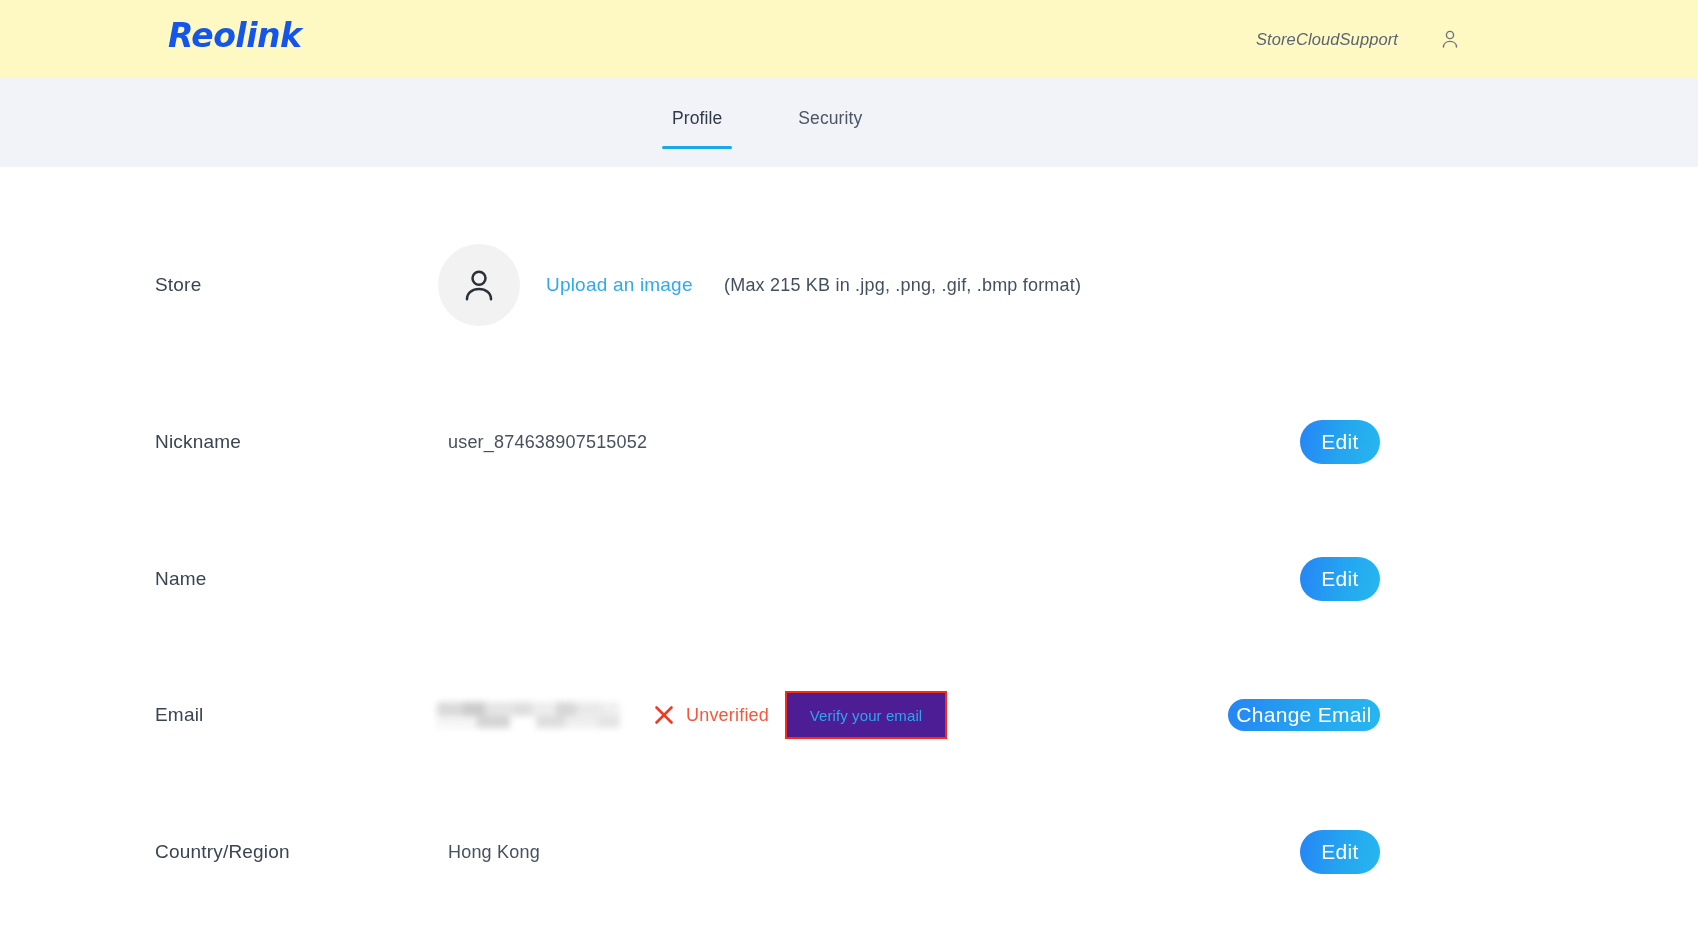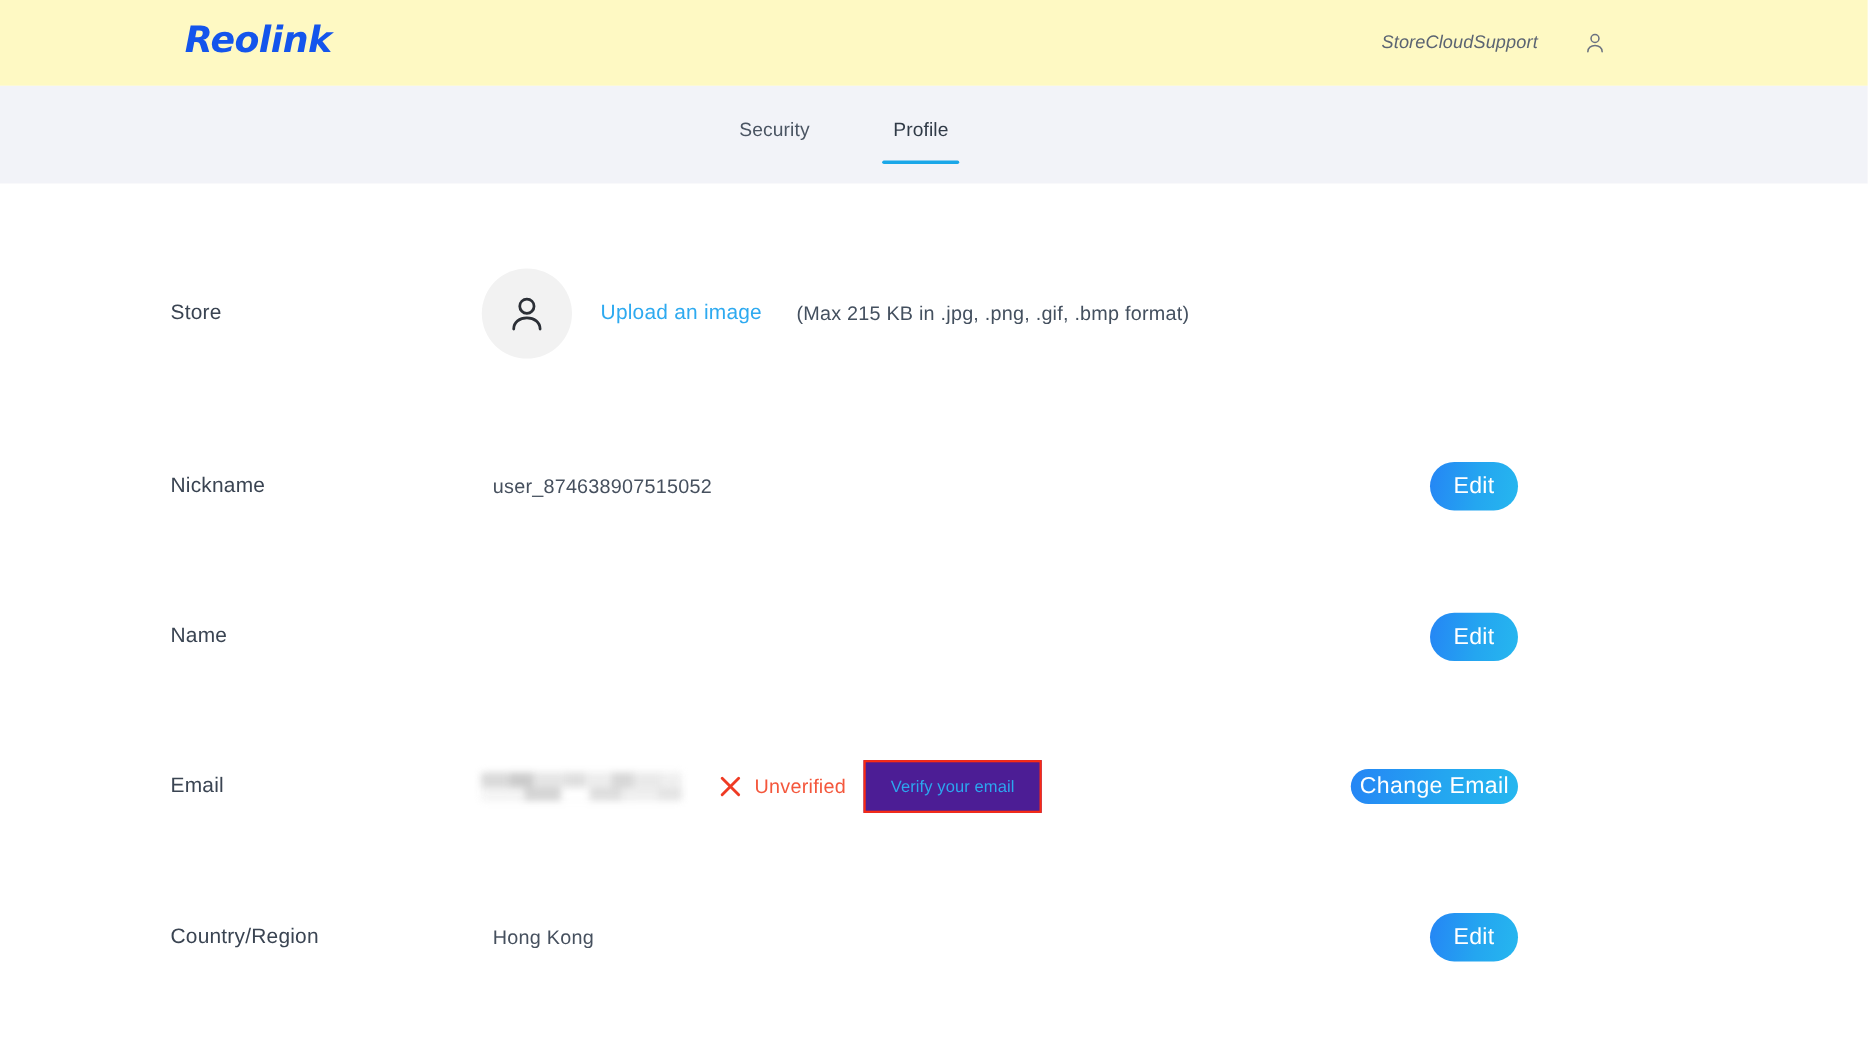--- a/index.html
+++ b/index.html
@@ -249,25 +249,25 @@
   <div class="account-icon">
     <svg width="24" height="24" viewBox="0 0 24 24" fill="none" stroke="#6b7280" stroke-width="1.4">
       <circle cx="12" cy="8" r="3.6"></circle>
       <path d="M5.5 20c0-3.4 2.9-5.6 6.5-5.6s6.5 2.2 6.5 5.6" stroke-linecap="round"></path>
     </svg>
   </div>
 </div>
 
 <div class="tabband">
   <div class="tabs">
+    <div class="tab active">
+      <span>Profile</span>
+    </div>
     <div class="tab">
       <span>Security</span>
-    </div>
-    <div class="tab active">
-      <span>Profile</span>
     </div>
   </div>
 </div>
 
 <div class="content">
 
   <div class="row" style="top:68px; height:100px;">
     <div class="row-label">Store</div>
     <div class="avatar-circle">
       <svg width="40" height="40" viewBox="0 0 24 24" fill="none" stroke="#2b2f36" stroke-width="1.5">

